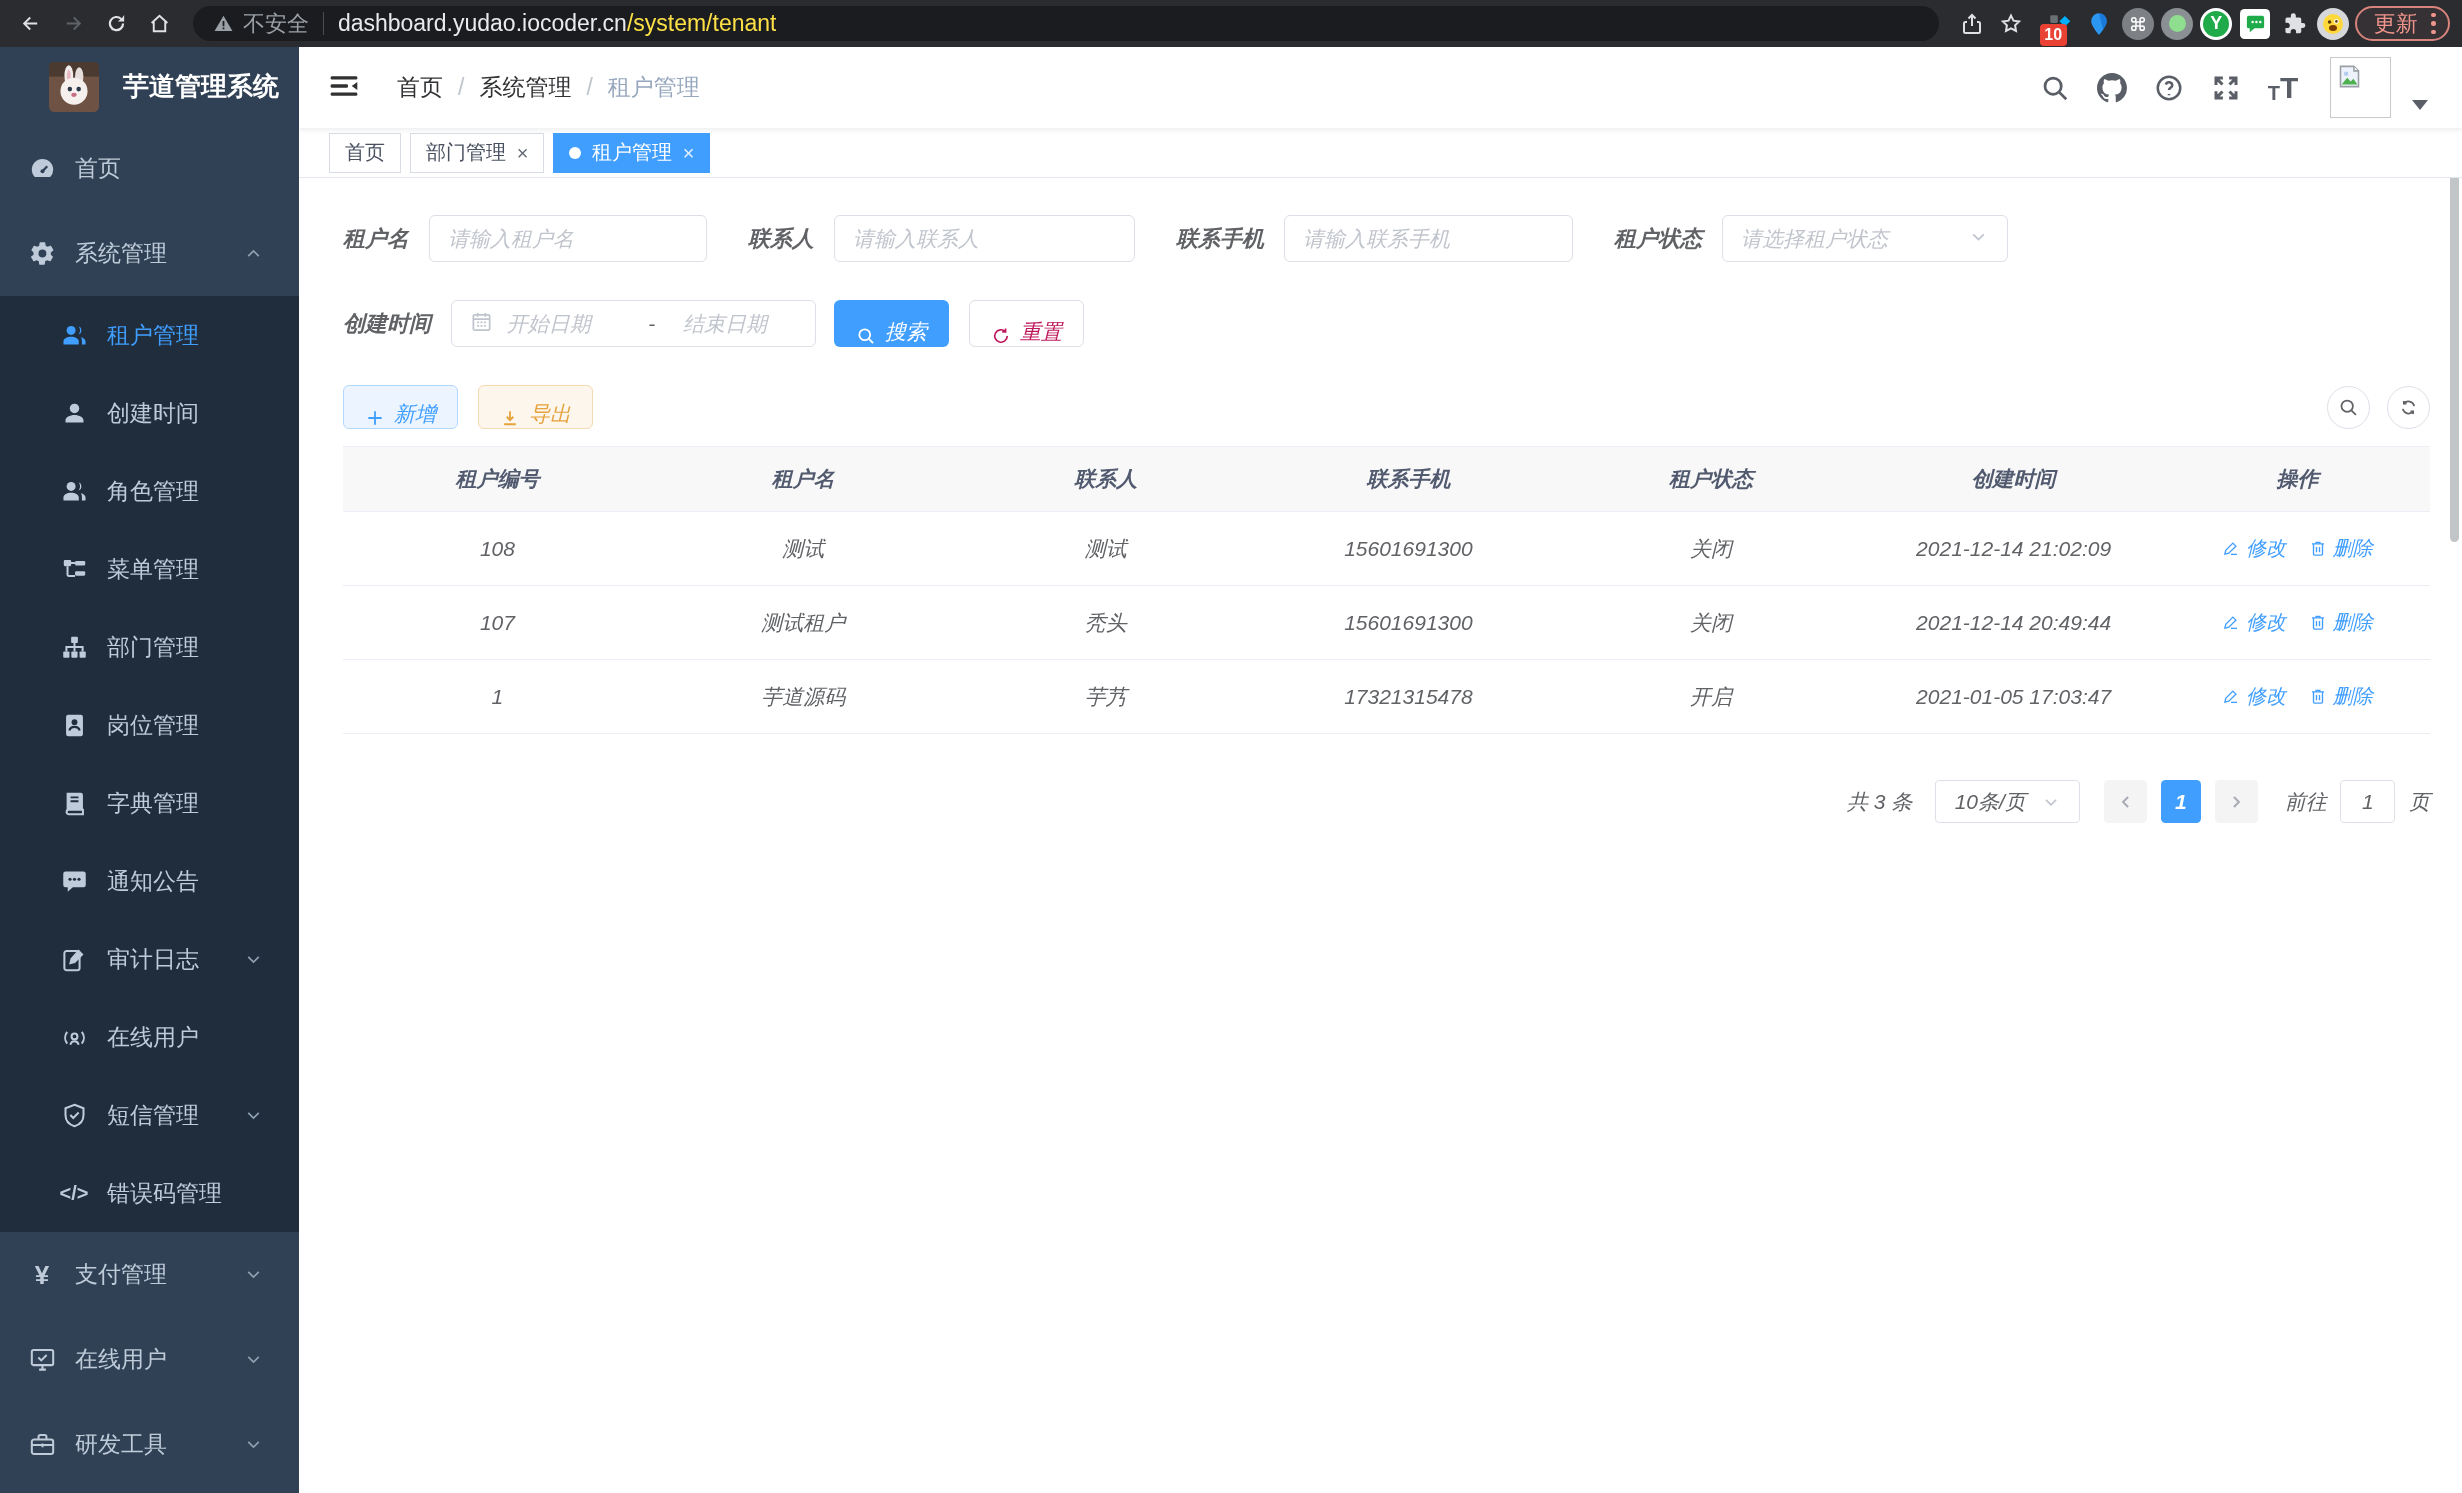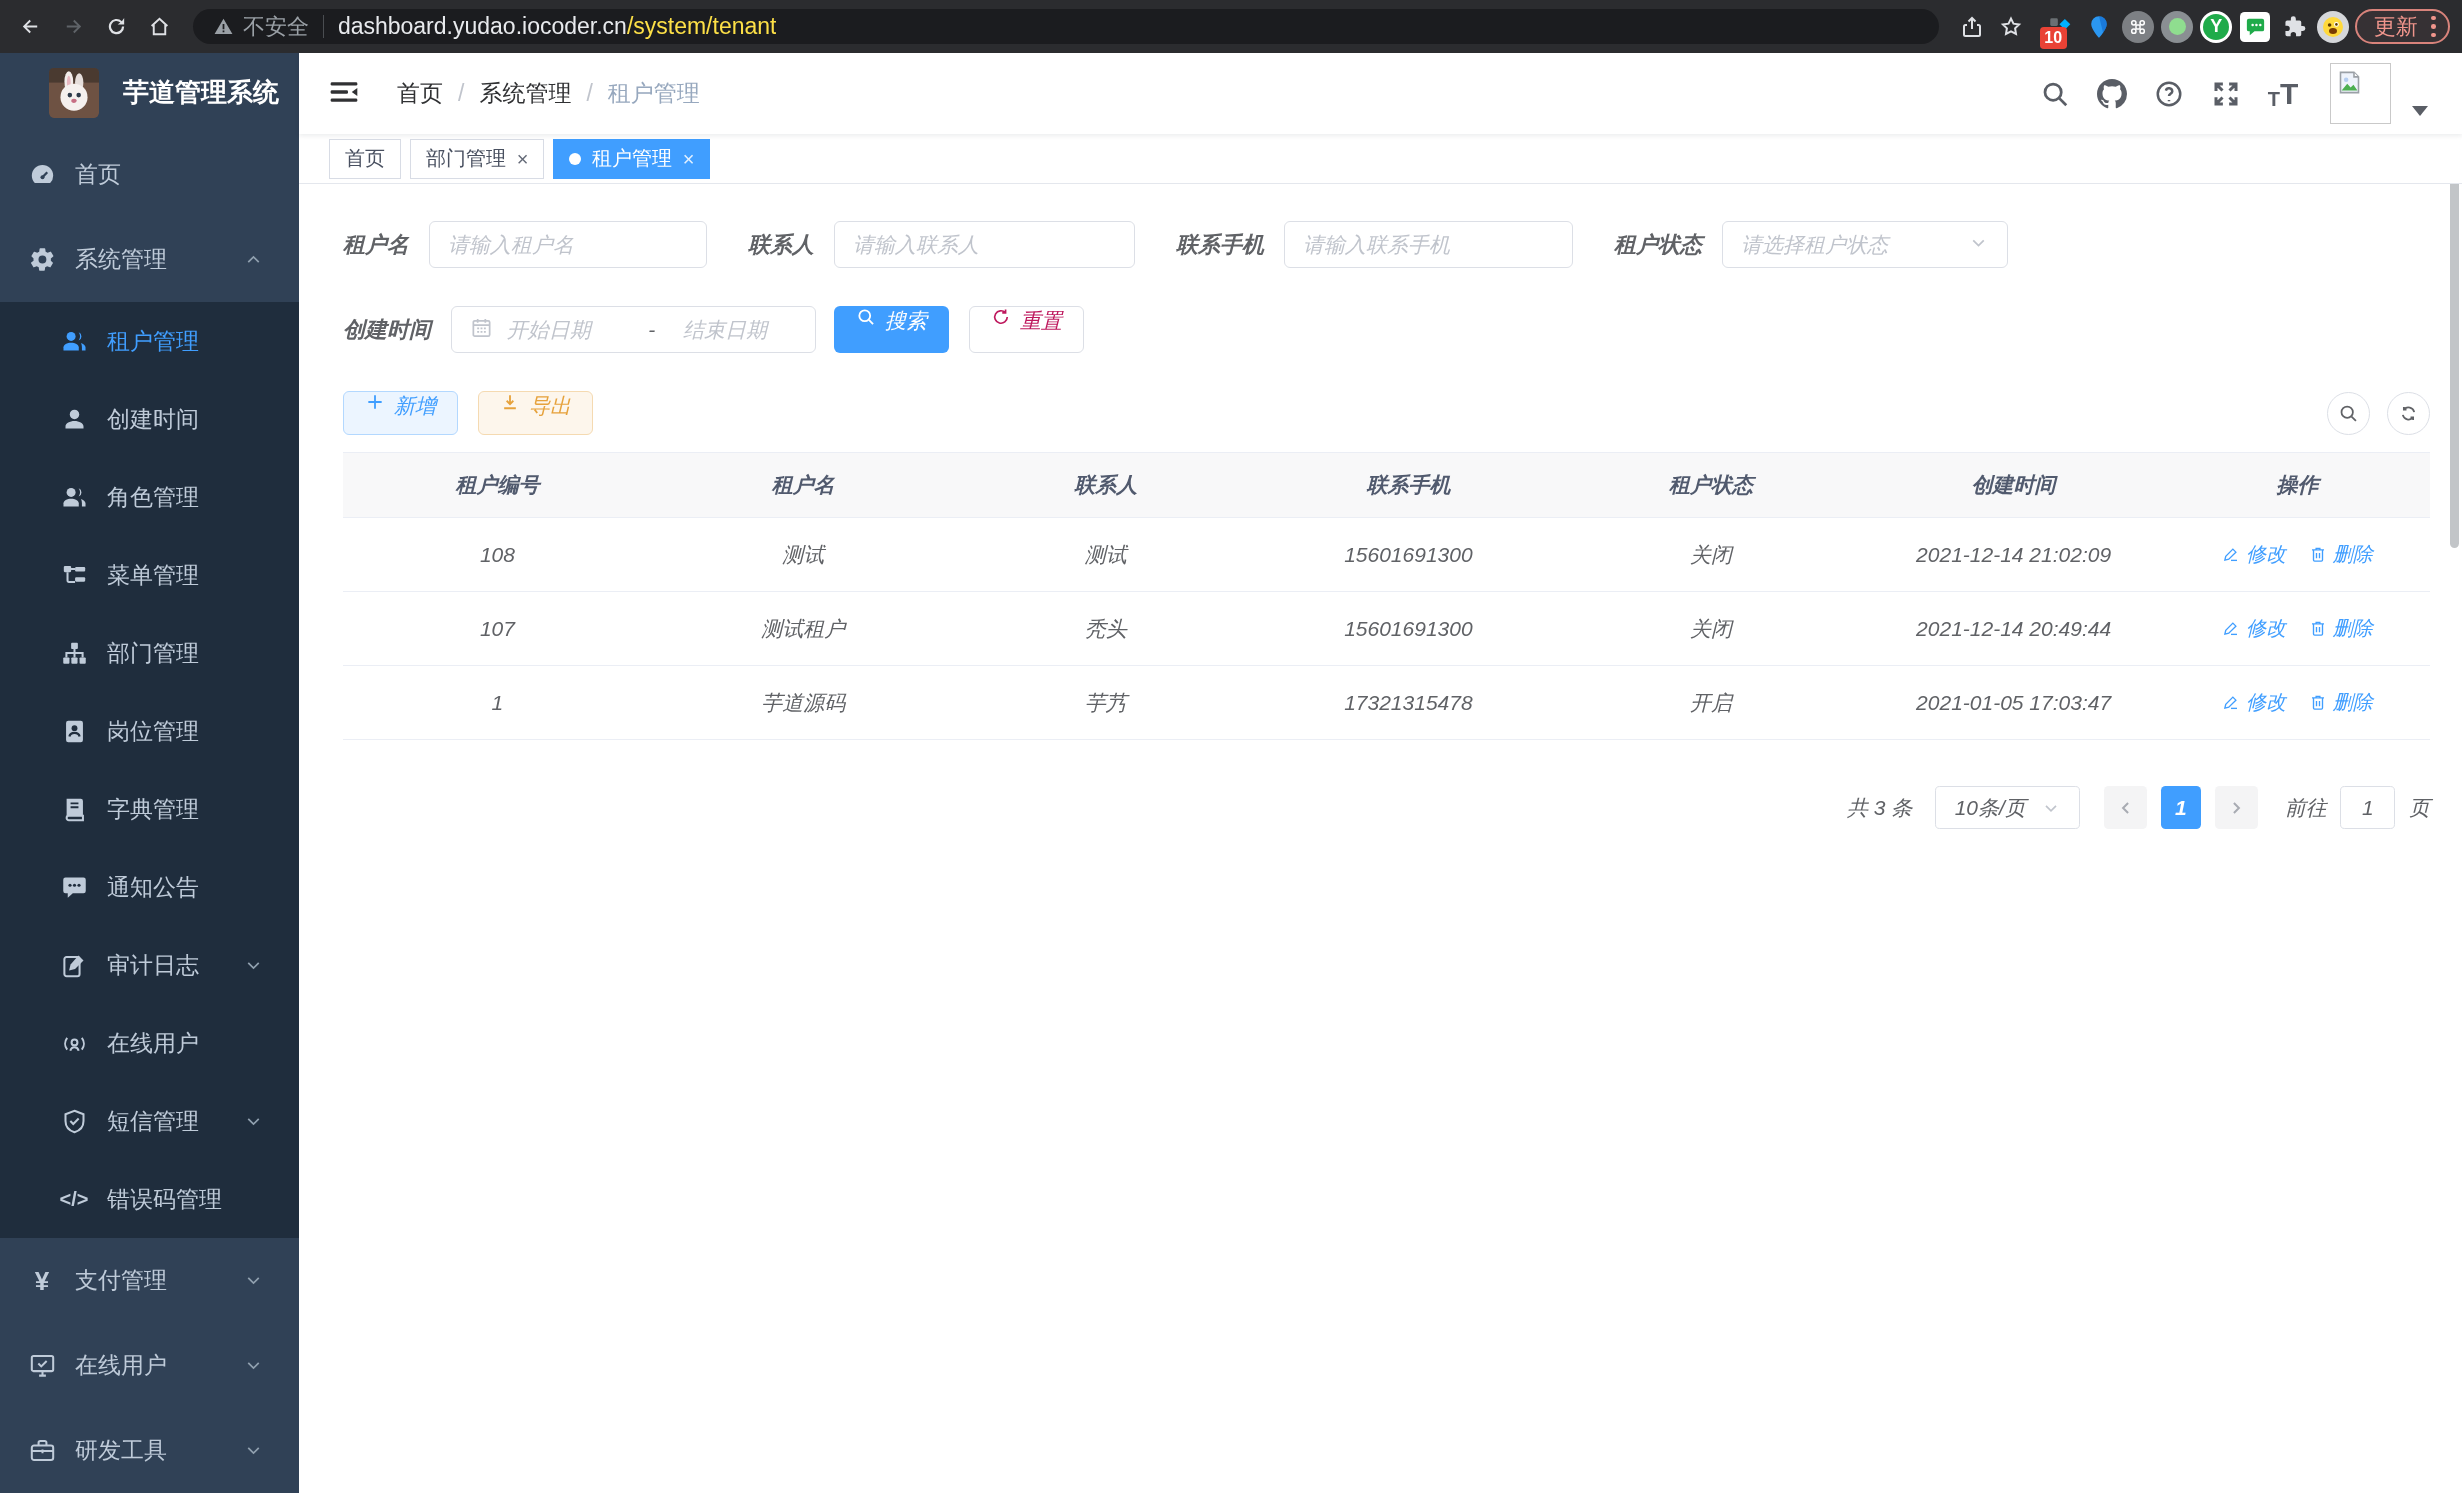--- a/index.html
+++ b/index.html
@@ -1,19 +1,19 @@
 <!DOCTYPE html>
 <html style="font-size:12px"><head>
 <meta charset="utf-8">
 <style>
   * { box-sizing: border-box; margin: 0; padding: 0; }
   html,body { width:2462px; height:1494px; overflow:hidden; font-family:"Liberation Sans","DejaVu Sans",sans-serif; background:#fff; }
 
   
-  .chrome { height:53px; background:#2b2c2f; display:flex; align-items:center; padding:0 12px; gap:6px; position:relative; z-index:10; }
+  .chrome { height:47px; background:#2b2c2f; display:flex; align-items:center; padding:0 12px; gap:6px; position:relative; z-index:10; }
   .navbtn { width:37px; height:37px; flex:none; display:flex; align-items:center; justify-content:center; color:#dfe1e5; border-radius:50%; cursor:pointer; }
   .navbtn svg { width:23px; height:23px; }
   .navbtn.disabled { color:#5f6368; }
   .omnibox { flex:1; height:35px; background:#1b1c1f; border-radius:17.5px; display:flex; align-items:center; padding:0 20px; margin:0 9px; min-width:0; }
   .omnibox .warn { display:flex; align-items:center; gap:9px; color:#9aa0a6; font-size:22px; flex:none; }
   .omnibox .warn svg { width:21px; height:21px; }
   .obx-sep { width:1.5px; height:23px; background:#4a4d51; margin:0 13.7px; flex:none; }
   .url { font-size:23px; color:#e8eaed; white-space:nowrap; overflow:hidden; }
   .url .path { color:#fde047; }
   .chrome-right { margin-left:auto; display:flex; align-items:flex-end; gap:4px; flex:none; }
@@ -77,21 +77,21 @@
   .flabel { font-size:22px; font-weight:bold; color:#606266; margin-right:20px; white-space:nowrap; }
   .finput { height:47px; border:1.5px solid #dcdfe6; border-radius:6px; background:#fff; display:flex; align-items:center; padding:0 18px; font-size:21px; color:#c0c4cc; cursor:text; }
   .finput.select { cursor:pointer; justify-content:space-between; }
   .finput .caret-down svg { width:21px; height:21px; color:#c0c4cc; }
   .w-name { width:278px; } .w-contact { width:301px; } .w-mobile { width:289px; } .w-status { width:286px; }
   .w-date { width:365px; gap:13.7px; }
   .w-date .cal svg { width:23px; height:23px; color:#c0c4cc; }
   .w-date .dash { color:#606266; flex:1; text-align:center; }
   .w-date .dph { width:114px; }
 
-  .btn { height:47px; border-radius:6px; border:1.5px solid transparent; display:inline-flex; align-items:flex-start; gap:9px; padding:0 21px; font-size:21px; cursor:pointer; white-space:nowrap; }
+  .btn { height:47px; border-radius:6px; border:1.5px solid transparent; display:inline-flex; align-items:flex-end; gap:9px; padding:0 21px; font-size:21px; cursor:pointer; white-space:nowrap; }
   .btn svg { width:20px; height:20px; }
   .btn-search { background:#409eff; color:#fff; margin-left:18px; }
   .btn-reset { background:#fff; border-color:#dcdfe6; color:#be185d; margin-left:20px; }
 
   .toolbar { display:flex; align-items:center; margin-bottom:17px; }
   .btn-add { height:44px; background:#ecf5ff; border-color:#b3d8ff; color:#409eff; }
   .btn-export { height:44px; background:#fdf6ec; border-color:#f5dab1; color:#e6a23c; margin-left:20px; }
   .tool-icons { margin-left:auto; display:flex; align-items:center; gap:17px; }
   .circle-btn { width:43px; height:43px; border:1.5px solid #dcdfe6; border-radius:50%; background:#fff; color:#606266; display:flex; align-items:center; justify-content:center; cursor:pointer; }
   .circle-btn svg { width:21px; height:21px; }

